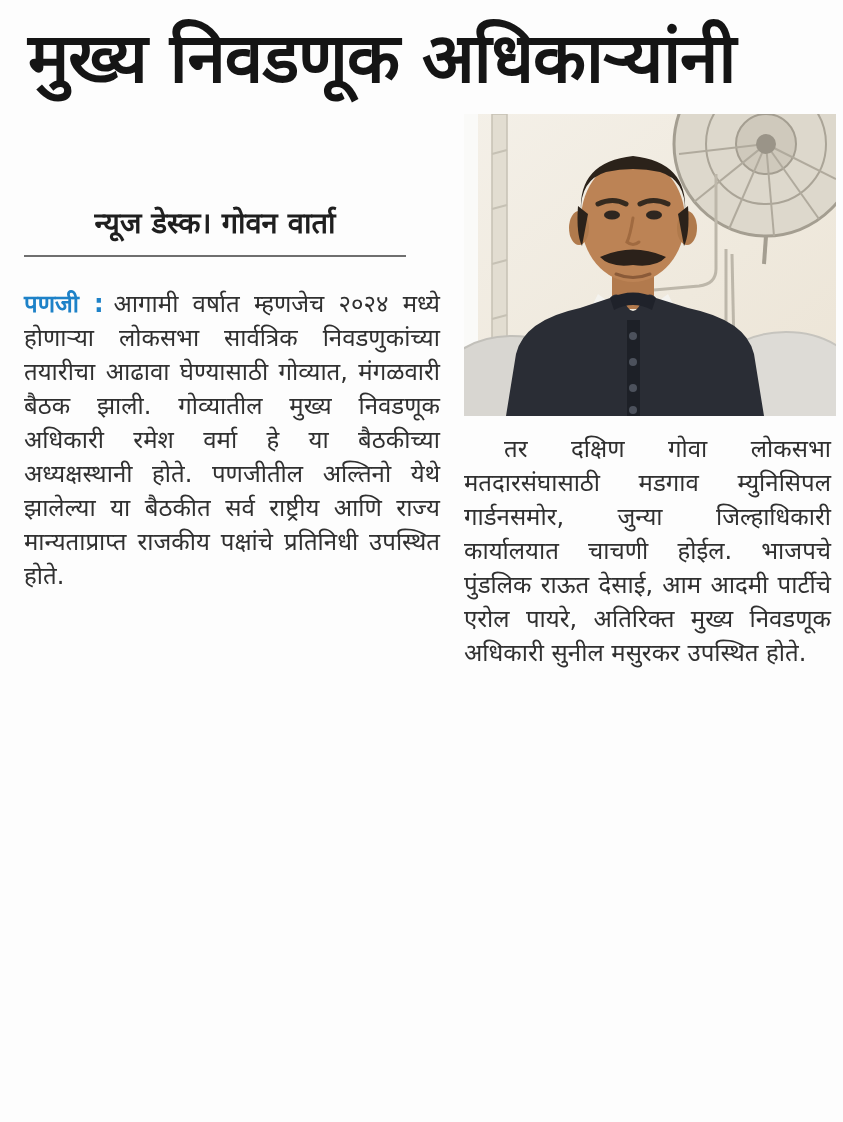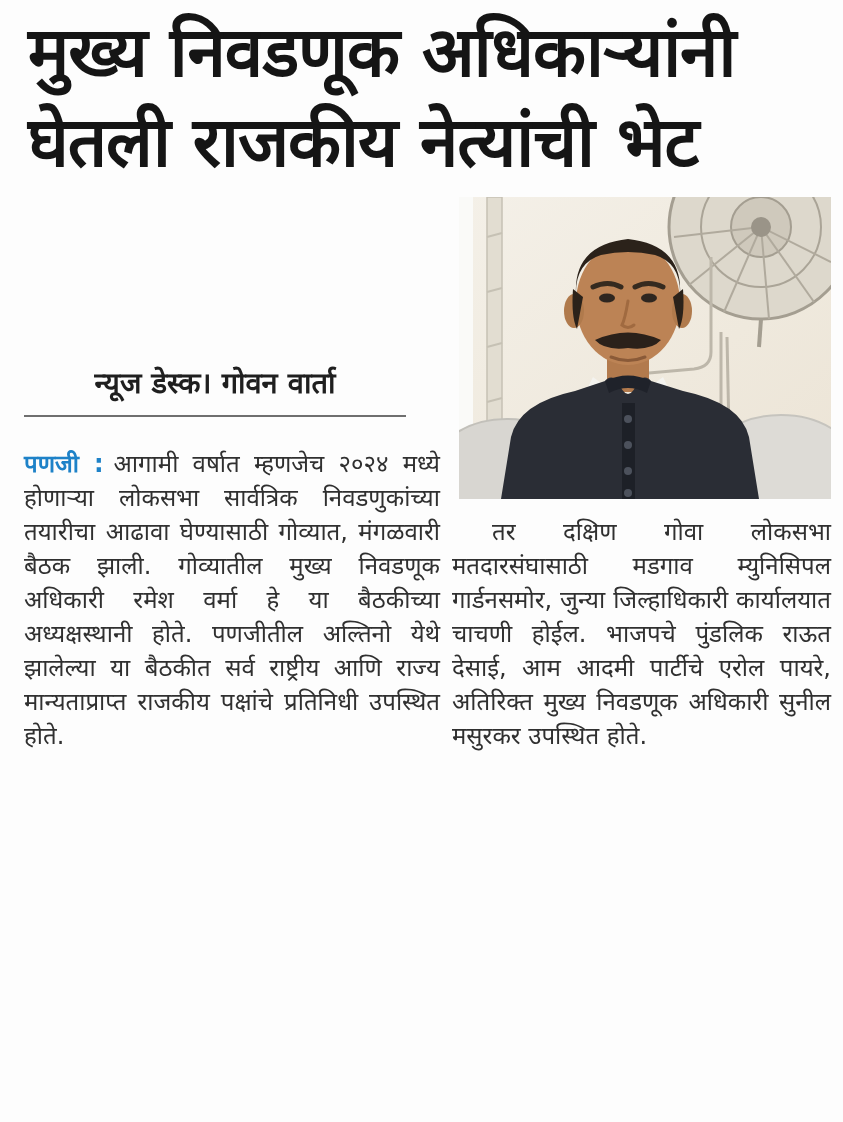--- a/index.html
+++ b/index.html
@@ -2,34 +2,34 @@
 <html><head>
 <meta charset="utf-8">
 <style>
   html,body { margin:0; padding:0; background:#ffffff; }
   .page {
     position:relative;
     width:843px; height:1122px;
     background:#fdfdfd;
     font-family:"DejaVu Sans", sans-serif;
     box-sizing:border-box;
-    padding:8px 12px 0 24px;
+    padding:14px 12px 0 24px;
     overflow:hidden;
     color:#2e2e2e;
   }
   .headline {
     margin:0 0 10px 4px;
     font-size:69px;
     line-height:1.3;
     font-weight:700;
     color:#151515;
     letter-spacing:-1px;
   }
   .headline .hl-line { display:block; white-space:nowrap; }
-  .columns { display:flex; gap:12px; align-items:flex-end; }
+  .columns { display:flex; gap:24px; align-items:center; }
   .col-left  { width:416px; flex:none; }
   .col-right { flex:1; min-width:0; }
   .byline-wrap {
     width:382px;
     margin:6px 0 30px 0;
     padding:6px 0 14px 0;
     text-align:center;
     font-size:29px;
     font-weight:700;
     color:#1f1f1f;
@@ -54,21 +54,20 @@
   }
   .photo-frame svg { display:block; width:100%; height:100%; }
 </style>
 </head>
 <body>
 
 <div class="page">
 
   <h1 class="headline">
     <span class="hl-line">मुख्य निवडणूक अधिकाऱ्यांनी</span>
-    <span class="hl-line">घेतली राजकीय नेत्यांची भेट</span>
   </h1>
 
   <div class="columns">
 
     <div class="col-left">
       <div class="byline-wrap">
         <span>न्यूज डेस्क। गोवन वार्ता</span>
       </div>
       <p class="para">
         <span class="dateline" id="dateline-span" style="color: rgb(30, 130, 200);">पणजी :</span><span>आगामी वर्षात म्हणजेच २०२४ मध्ये होणाऱ्या लोकसभा सार्वत्रिक निवडणुकांच्या तयारीचा आढावा घेण्यासाठी गोव्यात, मंगळवारी बैठक झाली. गोव्यातील मुख्य निवडणूक अधिकारी रमेश वर्मा हे या बैठकीच्या अध्यक्षस्थानी होते. पणजीतील अल्तिनो येथे झालेल्या या बैठकीत सर्व राष्ट्रीय आणि राज्य मान्यताप्राप्त राजकीय पक्षांचे प्रतिनिधी उपस्थित होते.</span>

